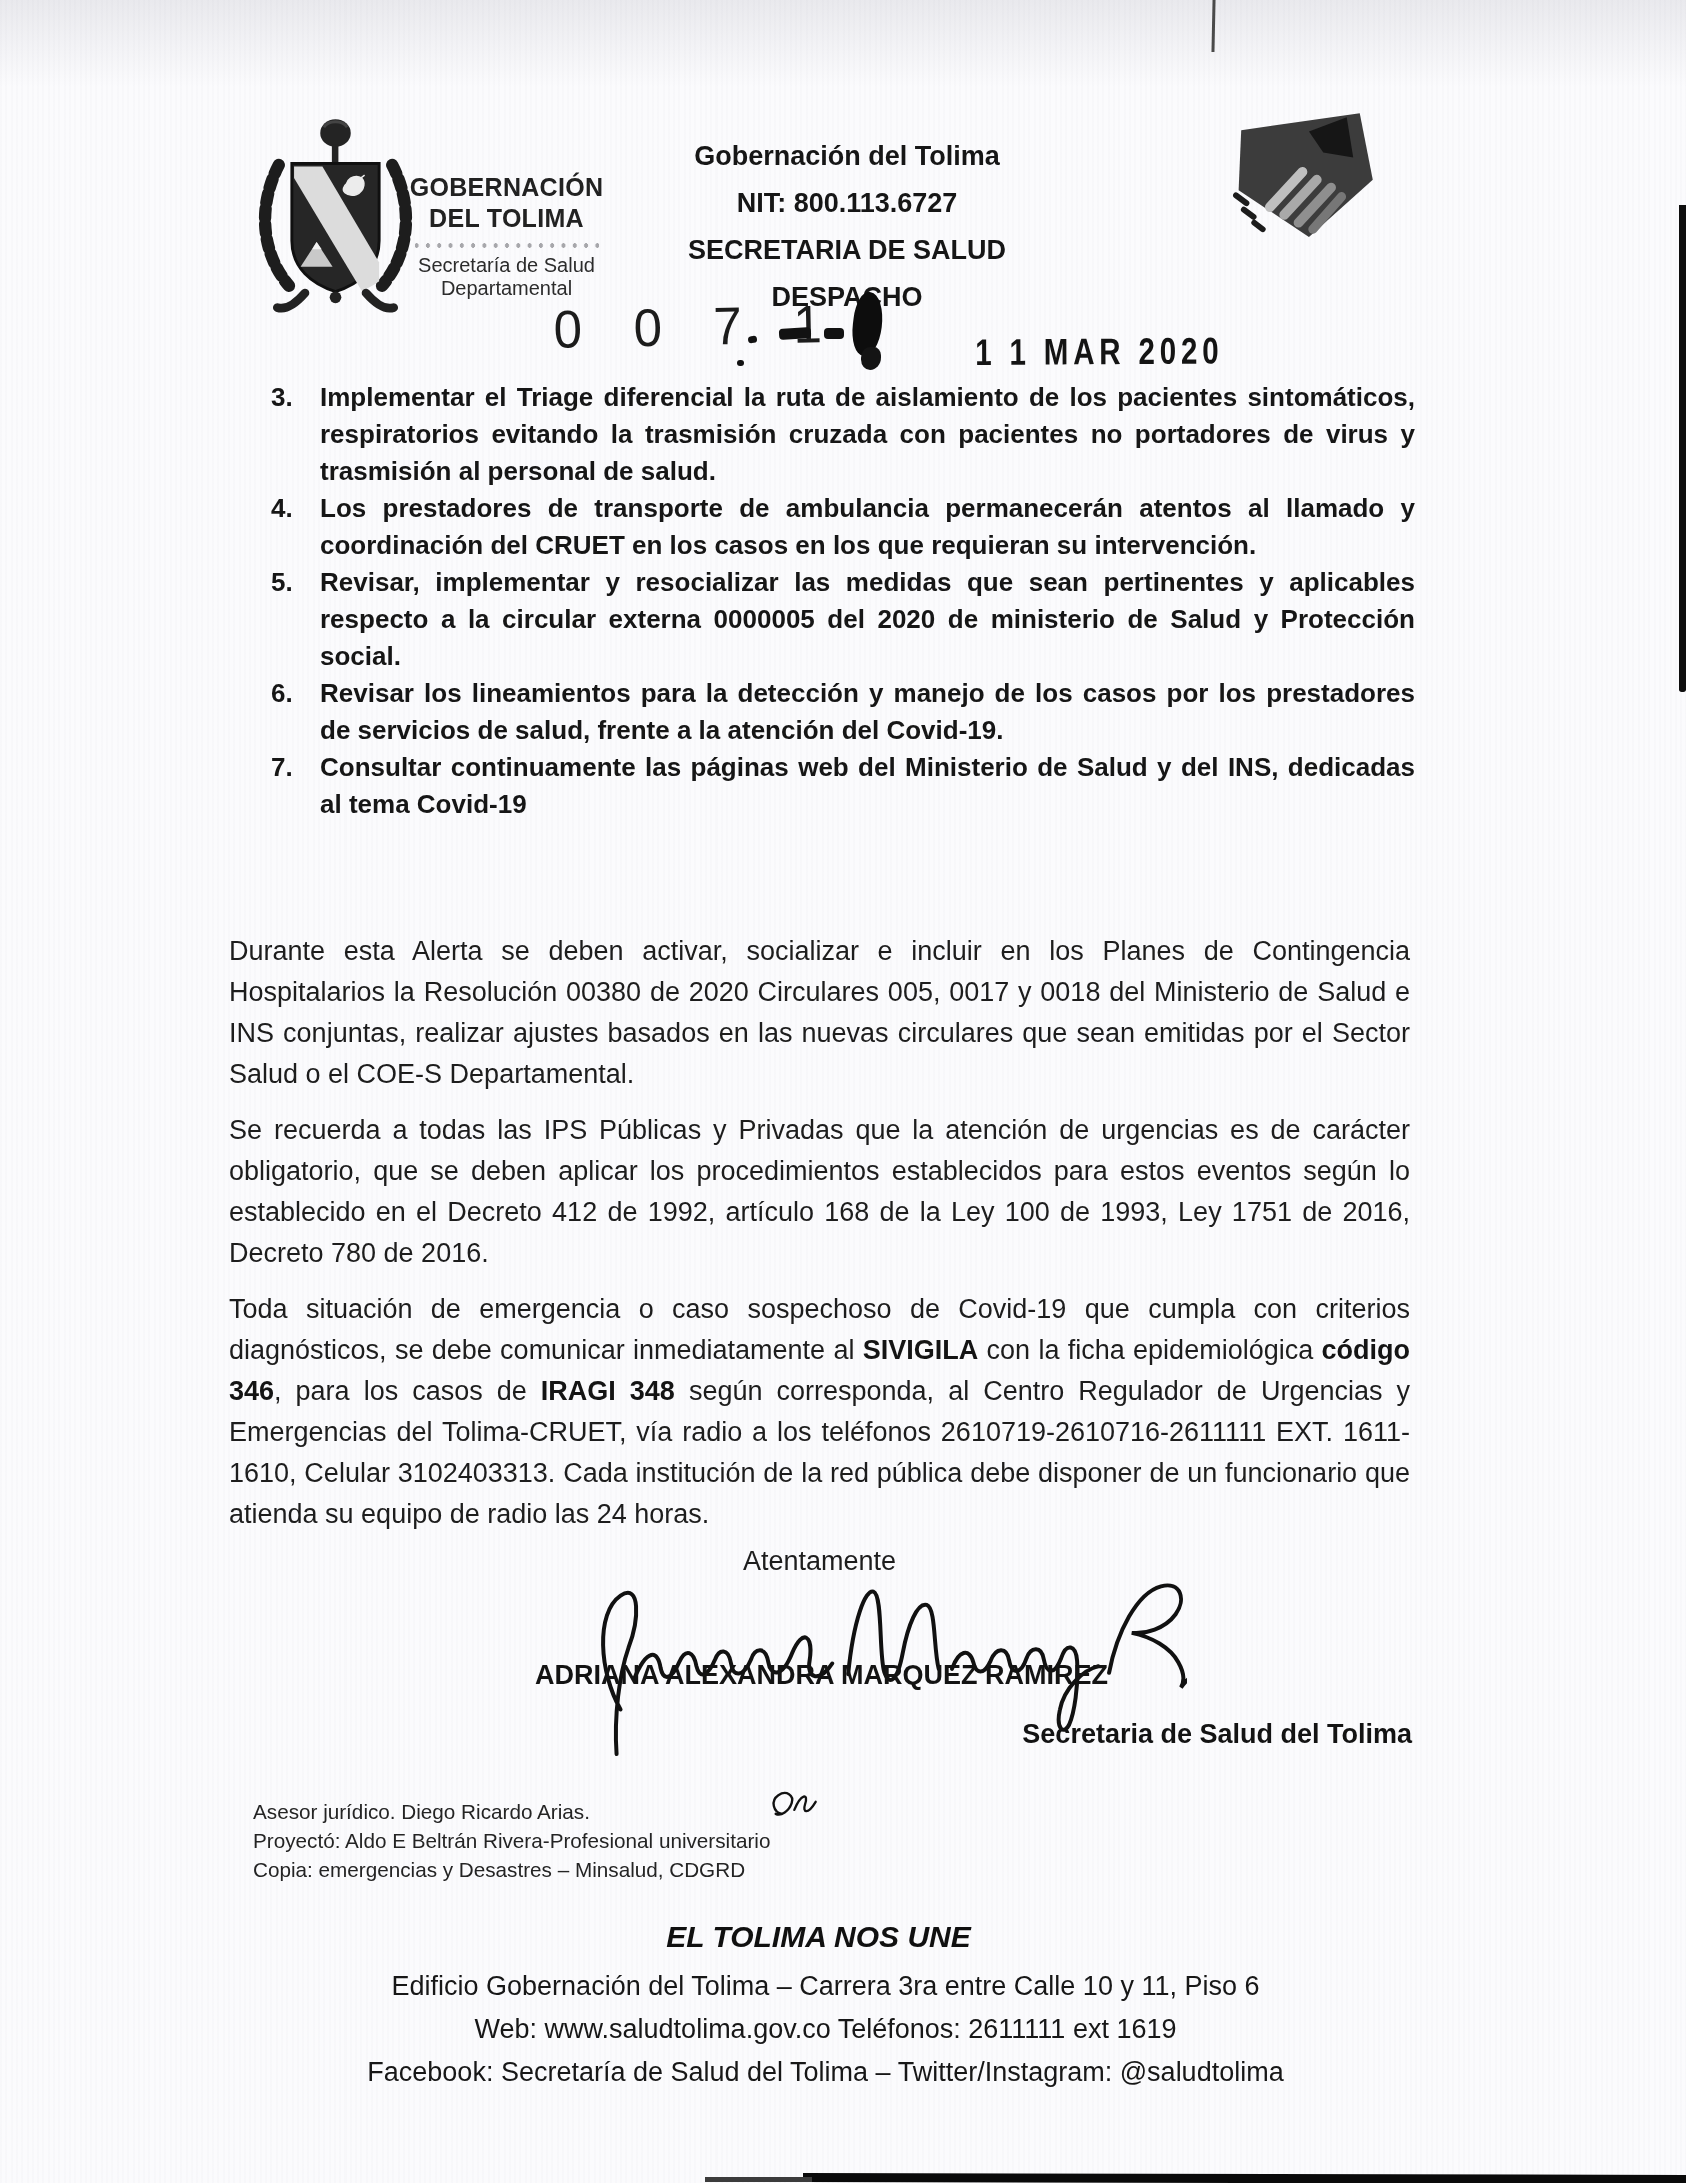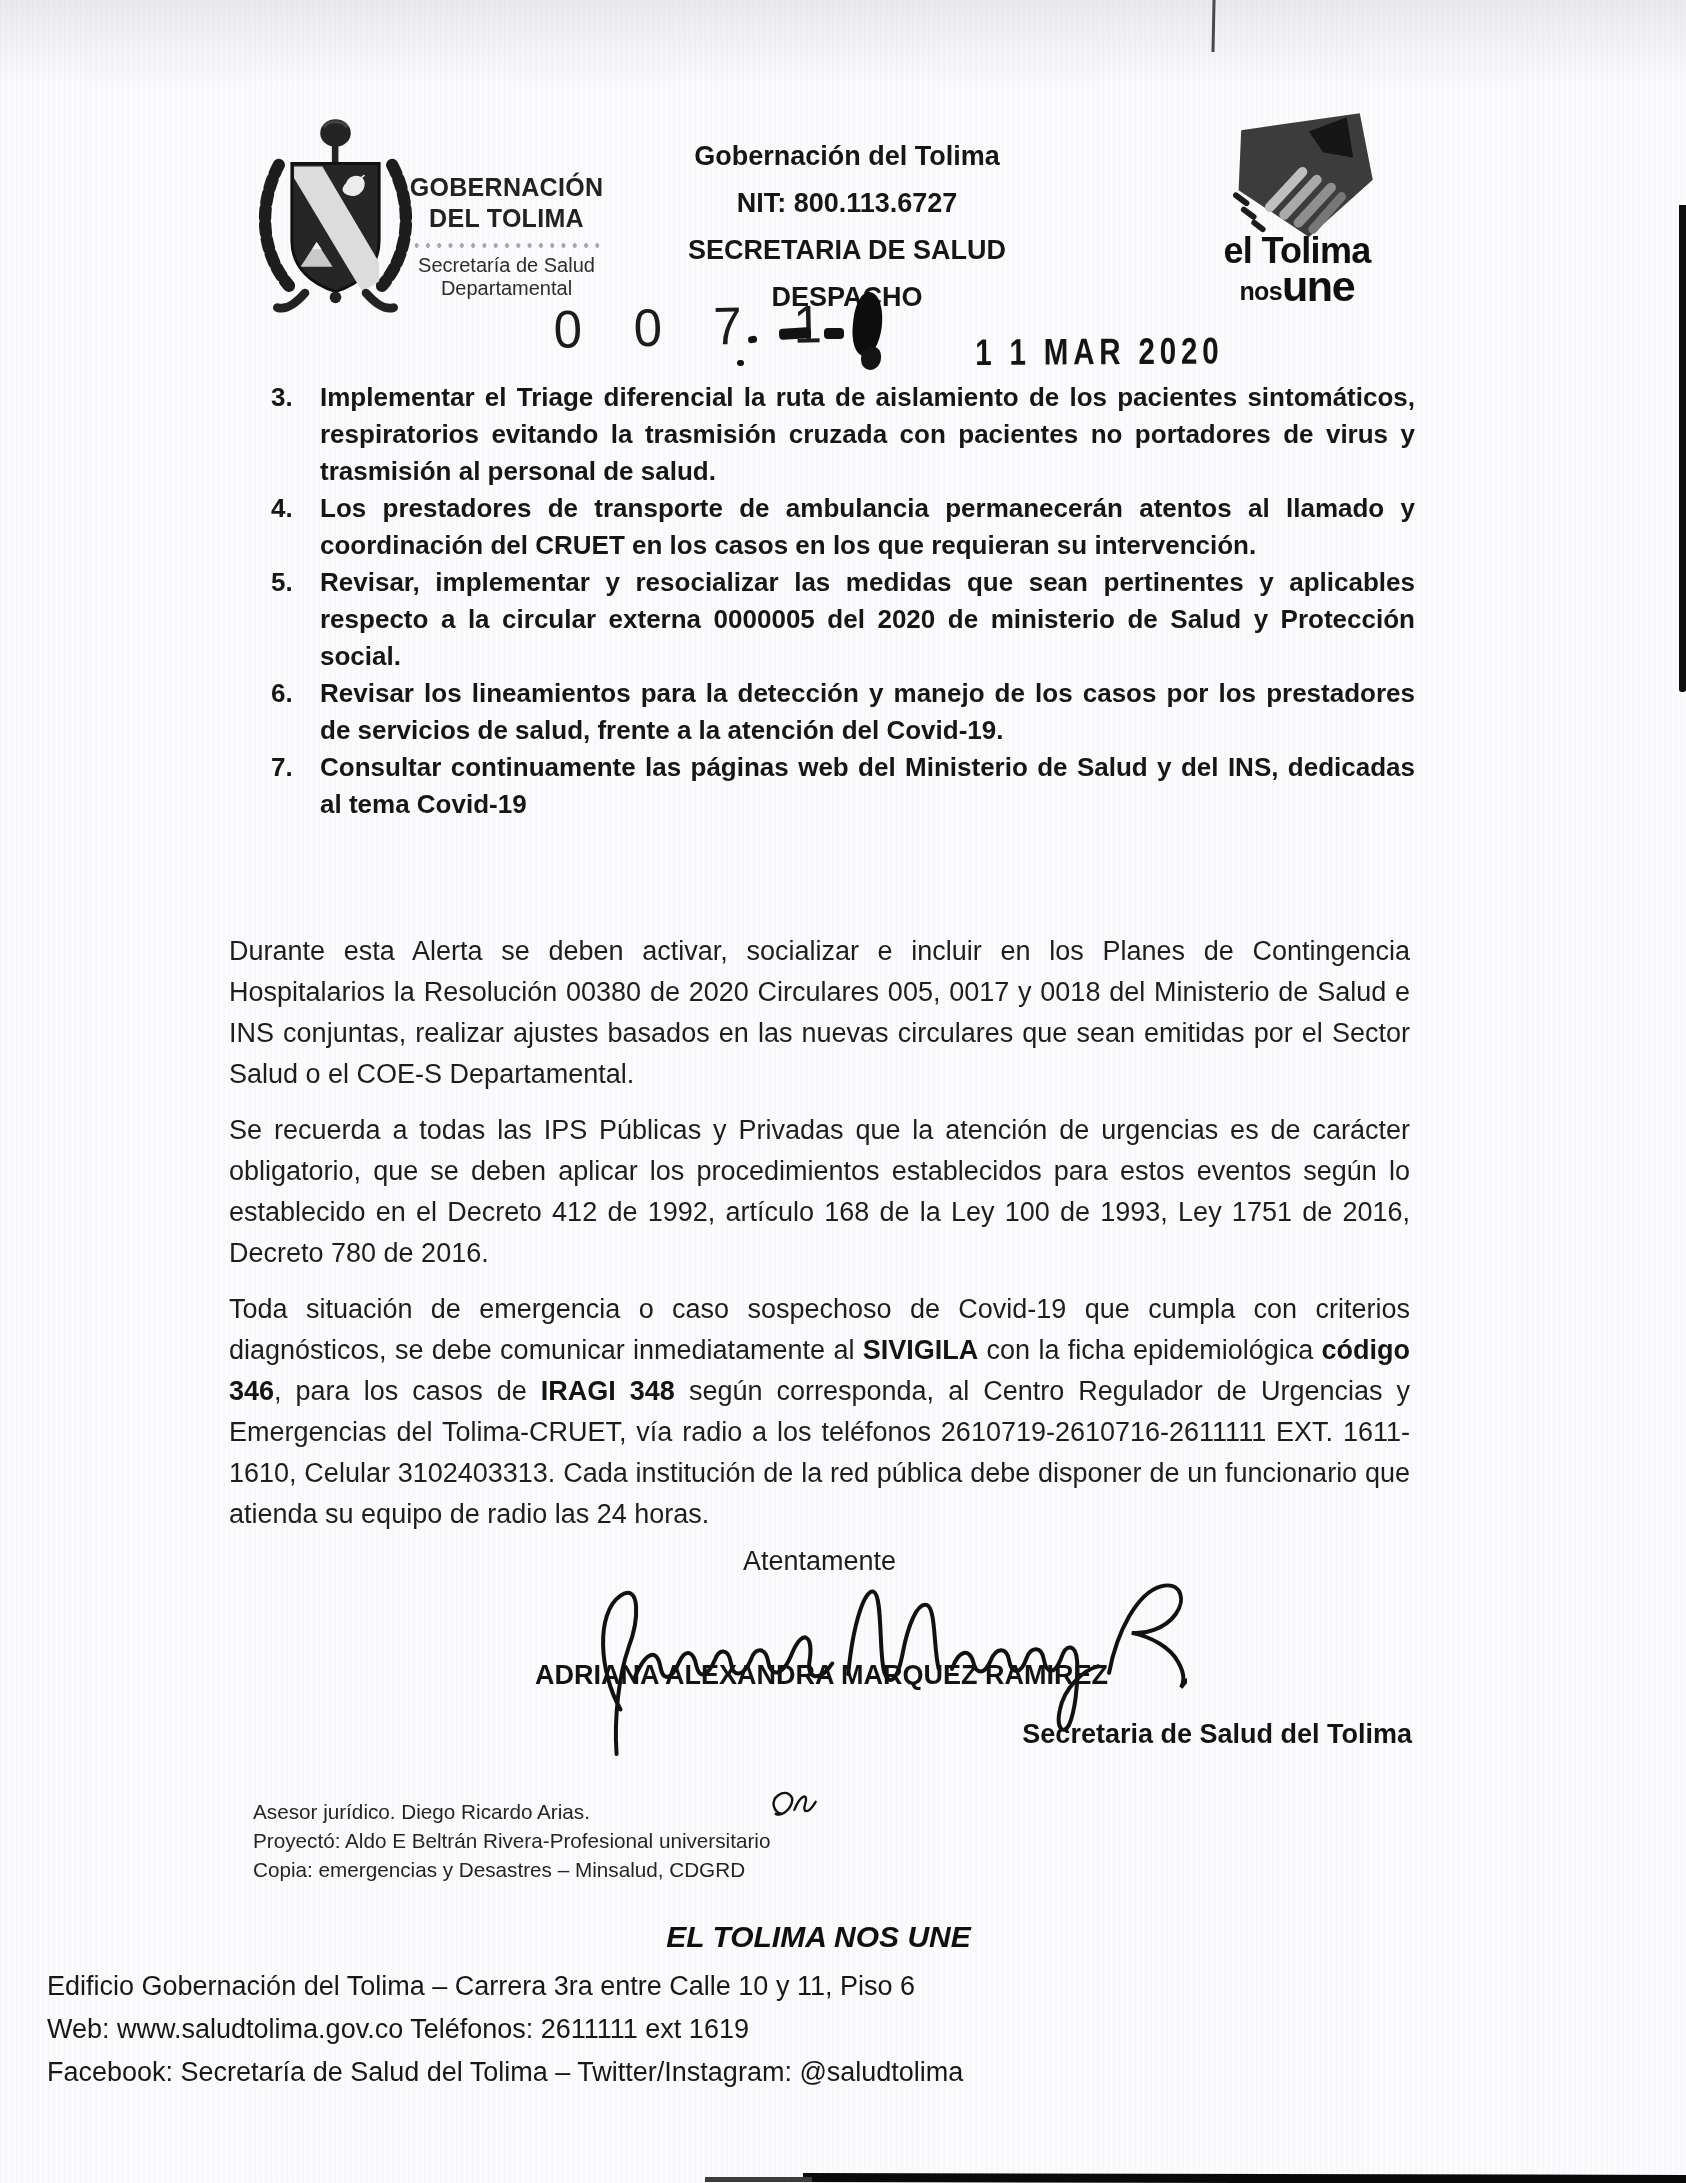--- a/index.html
+++ b/index.html
@@ -64,21 +64,21 @@
   .sig-svg{left:520px;top:1573px;}
   .sig-name{left:231px;top:1659px;width:1181px;text-align:center;font-weight:bold;font-size:27px;line-height:32px;color:#131313;}
   .sig-title{left:231px;top:1718px;width:1181px;text-align:right;font-weight:bold;font-size:27px;line-height:32px;color:#131313;}
 
   .notes{left:253px;top:1797px;font-size:20.7px;line-height:29px;color:#242424;}
   .initials-svg{left:765px;top:1787px;}
 
   
   .foot-slogan{left:65px;top:1919px;width:1507px;text-align:center;
     font-weight:bold;font-style:italic;font-size:30px;line-height:35px;color:#101010;}
-  .foot-lines{left:47px;top:1965px;width:1507px;font-size:27px;line-height:43px;color:#171717;}
+  .foot-lines{left:72px;top:1965px;width:1507px;text-align:center;font-size:27px;line-height:43px;color:#171717;}
 
   
   .tick-top{left:1212px;top:0;width:2.7px;height:52px;background:#4a4a4a;transform:rotate(1.2deg);}
   .right-bar{left:1679px;top:205px;width:7.3px;height:487px;background:#0e0e0e;border-radius:0 0 2.7px 2.7px;}
   .bottom-bar{left:803px;top:2174px;width:883px;height:9.3px;background:#0a0a0a;transform:rotate(.12deg);}
   .bottom-bar-faint{left:705px;top:2177px;width:107px;height:4.7px;background:#3c3c3c;}
 </style>
 </head>
 <body>
 
@@ -122,27 +122,20 @@
 
   <svg class="abs" style="left:1232px;top:112px;" width="150" height="127" viewBox="0 0 230 195">
     <polygon points="14,28 196,2 216,104 118,192 10,120" fill="#3c3c3c"></polygon>
     <polygon points="118,30 176,8 186,70 140,62" fill="#161616"></polygon>
     <path d="M58,146 L108,92" stroke="#bfbfbf" stroke-width="15" stroke-linecap="round"></path>
     <path d="M80,158 L130,104" stroke="#a9a9a9" stroke-width="15" stroke-linecap="round"></path>
     <path d="M102,170 L152,116" stroke="#8f8f8f" stroke-width="15" stroke-linecap="round"></path>
     <path d="M124,180 L168,130" stroke="#777" stroke-width="14" stroke-linecap="round"></path>
     <path d="M6,128 l16,12 M18,150 l15,11 M34,170 l13,10" stroke="#1c1c1c" stroke-width="9" stroke-linecap="round"></path>
   </svg>
-  <div class="abs brand-text">
-    <div class="brand-l1">el Tolima</div>
-    <div class="brand-l2">
-      <span class="brand-nos">nos</span>
-        <span class="brand-une">une</span>
-    </div>
-  </div>
 
   <div class="abs num-stamp">0 0 7 1</div>
   <div class="abs smudge" style="left:748px;top:336px;width:9.3px;height:6.7px;transform:rotate(-8deg);"></div>
   <div class="abs smudge" style="left:737px;top:360px;width:6.7px;height:6px;"></div>
   <div class="abs smudge" style="left:779px;top:328px;width:32px;height:10.7px;transform:rotate(-4deg);"></div>
   <div class="abs smudge" style="left:824px;top:328px;width:20px;height:10.7px;"></div>
   <div class="abs blob"></div>
   <div class="abs blob2"></div>
   <div class="abs date-stamp">1 1 MAR 2020</div>
 

